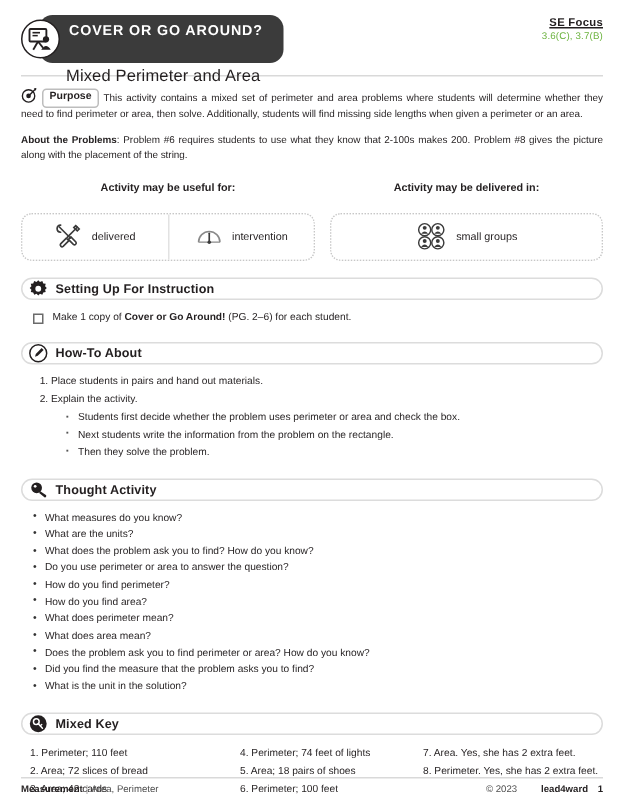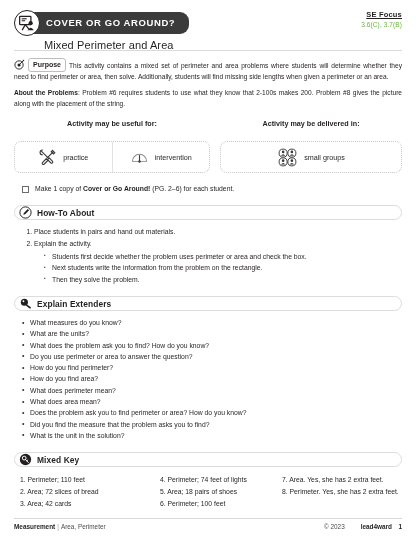--- a/index.html
+++ b/index.html
@@ -48,21 +48,21 @@
     flex: 0 0 auto;
     box-sizing: border-box;
   }
   .title-pill {
     background: #3b3b3b;
     color: #ffffff;
     height: 20px;
     border-radius: 9px;
     display: flex;
     align-items: center;
-    padding: 0 14px 2px 20px;
+    padding: 0 14px 12px 20px;
     margin-left: -14px;
     font-size: 9.5px;
     font-weight: bold;
     letter-spacing: 0.6px;
     z-index: 1;
     position: relative;
   }
   .subtitle {
     margin: 3px 0 0 30px;
     font-size: 11px;
@@ -367,21 +367,21 @@
               <g stroke="#3b3b3b" stroke-width="1.4" fill="none" stroke-linecap="round">
                 <path d="M4.5 4.2 L13.8 13.5"></path>
                 <path d="M5.6 2.6 a3.1 3.1 0 0 0 -3.0 3.0 a3.1 3.1 0 0 0 3.0 3.0"></path>
                 <path d="M14.2 12.6 L18.4 16.8 a1.5 1.5 0 0 1 -2.1 2.1 L12.1 14.7 Z"></path>
                 <path d="M19.6 4.4 L11.3 12.7"></path>
                 <path d="M18.3 3.0 L21.2 5.9 L19.6 7.5 L16.7 4.6 Z"></path>
                 <path d="M10.4 13.6 L5.6 18.4 a1.5 1.5 0 0 0 2.1 2.1 L12.5 15.7 Z"></path>
               </g>
             </svg>
           </span>
-          <span class="cell-label">practice</span>
+          <span class="cell-label">delivered</span>
         </div>
         <div class="panel-cell">
           <span class="cell-icon">
             <svg width="19" height="19" viewBox="0 0 24 24">
               <path d="M3 17 A9 9 0 1 1 21 17" fill="none" stroke="#8a8a8a" stroke-width="1.3"></path>
               <line x1="3" y1="17" x2="21" y2="17" stroke="#8a8a8a" stroke-width="1.1"></line>
               <line x1="12" y1="17" x2="12" y2="9.5" stroke="#3b3b3b" stroke-width="1.4" stroke-linecap="round"></line>
               <circle cx="12" cy="17" r="1.5" fill="#3b3b3b"></circle>
             </svg>
           </span>
@@ -414,20 +414,29 @@
               </g>
             </svg>
           </span>
           <span class="cell-label">small groups</span>
         </div>
       </div>
     </div>
   </div>
 
   <div class="section">
+    <div class="section-header">
+      <span class="sh-icon">
+        <svg width="13" height="13" viewBox="0 0 24 24">
+          <path d="M12 1.6 l2.1 2.1 2.9 -1.2 1.2 2.9 3.0 0.5 -0.8 3.0 2.1 2.1 -2.1 2.1 0.8 3.0 -3.0 0.5 -1.2 2.9 -2.9 -1.2 -2.1 2.1 -2.1 -2.1 -2.9 1.2 -1.2 -2.9 -3.0 -0.5 0.8 -3.0 -2.1 -2.1 2.1 -2.1 -0.8 -3.0 3.0 -0.5 1.2 -2.9 2.9 1.2 Z" fill="#231f20"></path>
+          <circle cx="12" cy="12" r="3.6" fill="#ffffff"></circle>
+        </svg>
+      </span>
+      <span class="section-title">Setting Up For Instruction</span>
+    </div>
     <div class="checkbox-row">
       <span class="checkbox"></span>
       <span><span>Make 1 copy of </span><span class="bold">Cover or Go Around!</span><span> (PG. 2–6) for each student.</span></span>
     </div>
   </div>
 
   <div class="section">
     <div class="section-header">
       <span class="sh-icon">
         <svg width="13" height="13" viewBox="0 0 24 24">
@@ -454,21 +463,21 @@
 
   <div class="section">
     <div class="section-header">
       <span class="sh-icon">
         <svg width="13" height="13" viewBox="0 0 24 24">
           <circle cx="10" cy="9.6" r="6.6" fill="#231f20"></circle>
           <path d="M14 13.4 L21.4 18.6 a1.6 1.6 0 0 1 -1.8 2.6 L13.1 16.1 Z" fill="#231f20"></path>
           <circle cx="8.2" cy="7.8" r="1.7" fill="#ffffff"></circle>
         </svg>
       </span>
-      <span class="section-title">Explain Extenders</span>
+      <span class="section-title">Thought Activity</span>
     </div>
     <ul class="extenders">
       <li>What measures do you know?</li>
       <li>What are the units?</li>
       <li>What does the problem ask you to find? How do you know?</li>
       <li>Do you use perimeter or area to answer the question?</li>
       <li>How do you find perimeter?</li>
       <li>How do you find area?</li>
       <li>What does perimeter mean?</li>
       <li>What does area mean?</li>

